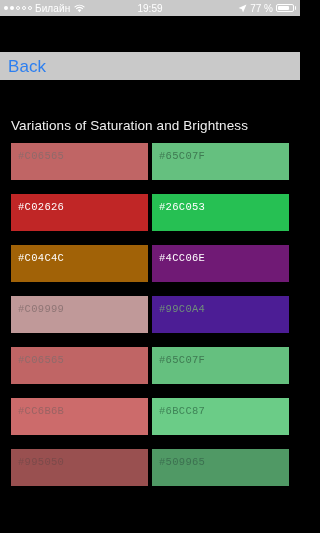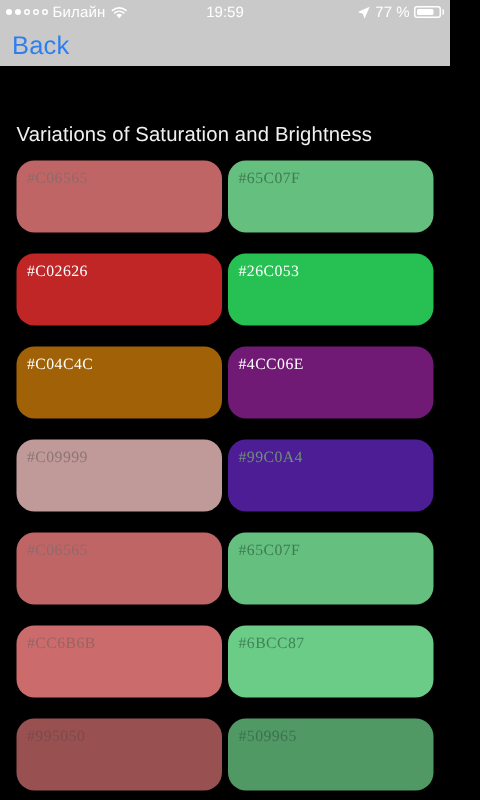--- a/index.html
+++ b/index.html
@@ -118,20 +118,21 @@
   }
 
   
   .navbar {
     height: 28px;
     background: #c9c9c9;
     display: flex;
     align-items: center;
     padding-left: 8px;
     box-sizing: border-box;
+    margin-top: 36px;
   }
   .back-btn {
     color: #2d7ff0;
     font-size: 17px;
     line-height: 1;
     letter-spacing: 0.1px;
     cursor: pointer;
   }
 
   
@@ -155,31 +156,30 @@
     display: flex;
     flex-direction: column;
     gap: 14px;
   }
   .row {
     display: flex;
     gap: 4px;
   }
   .swatch {
     flex: 1 1 0;
-    height: 48px;
+    height: 37px;
     box-sizing: border-box;
     display: flex;
     align-items: flex-start;
     padding: 7px 0 0 7px;
     font-size: 10.5px;
     letter-spacing: 0.3px;
-    font-family: Liberation Serif, serif;
+    font-family: Liberation Mono, monospace;
     overflow: hidden;
     cursor: pointer;
-    border-radius: 12px;
   }
 </style>
 </head>
 <body>
 
 <div id="phone">
 
   <div class="statusbar">
     <div class="sb-left">
       <span class="dots">

